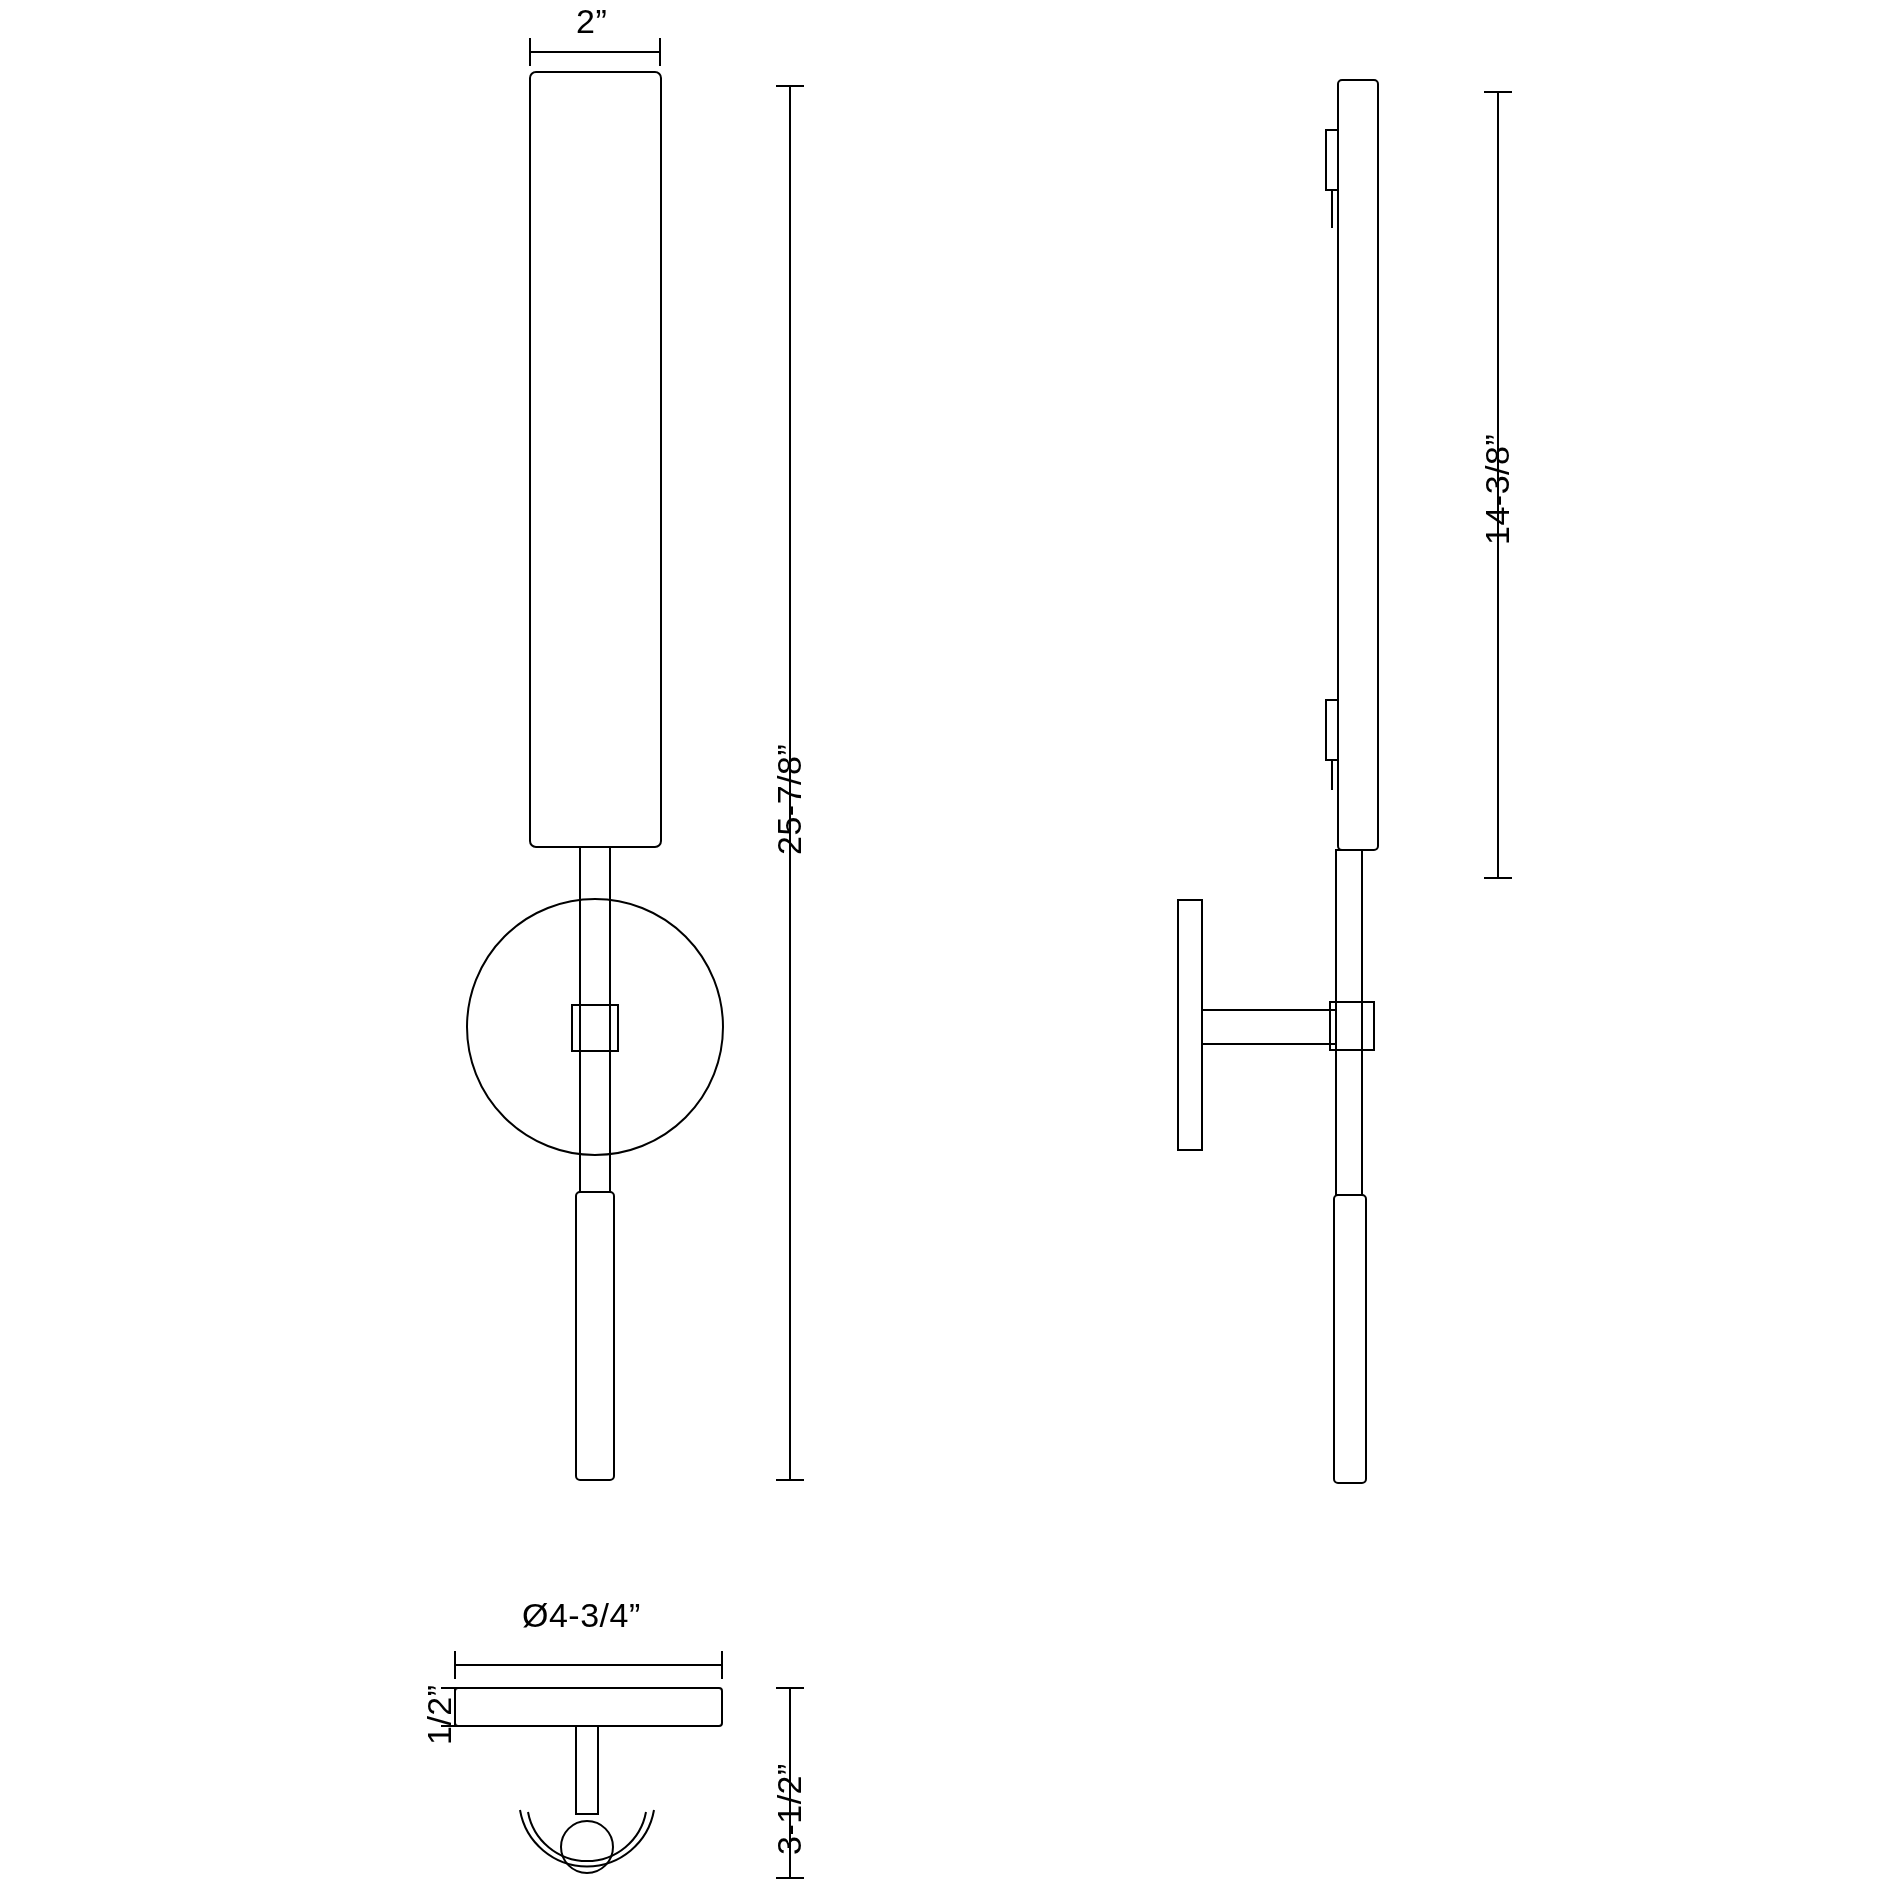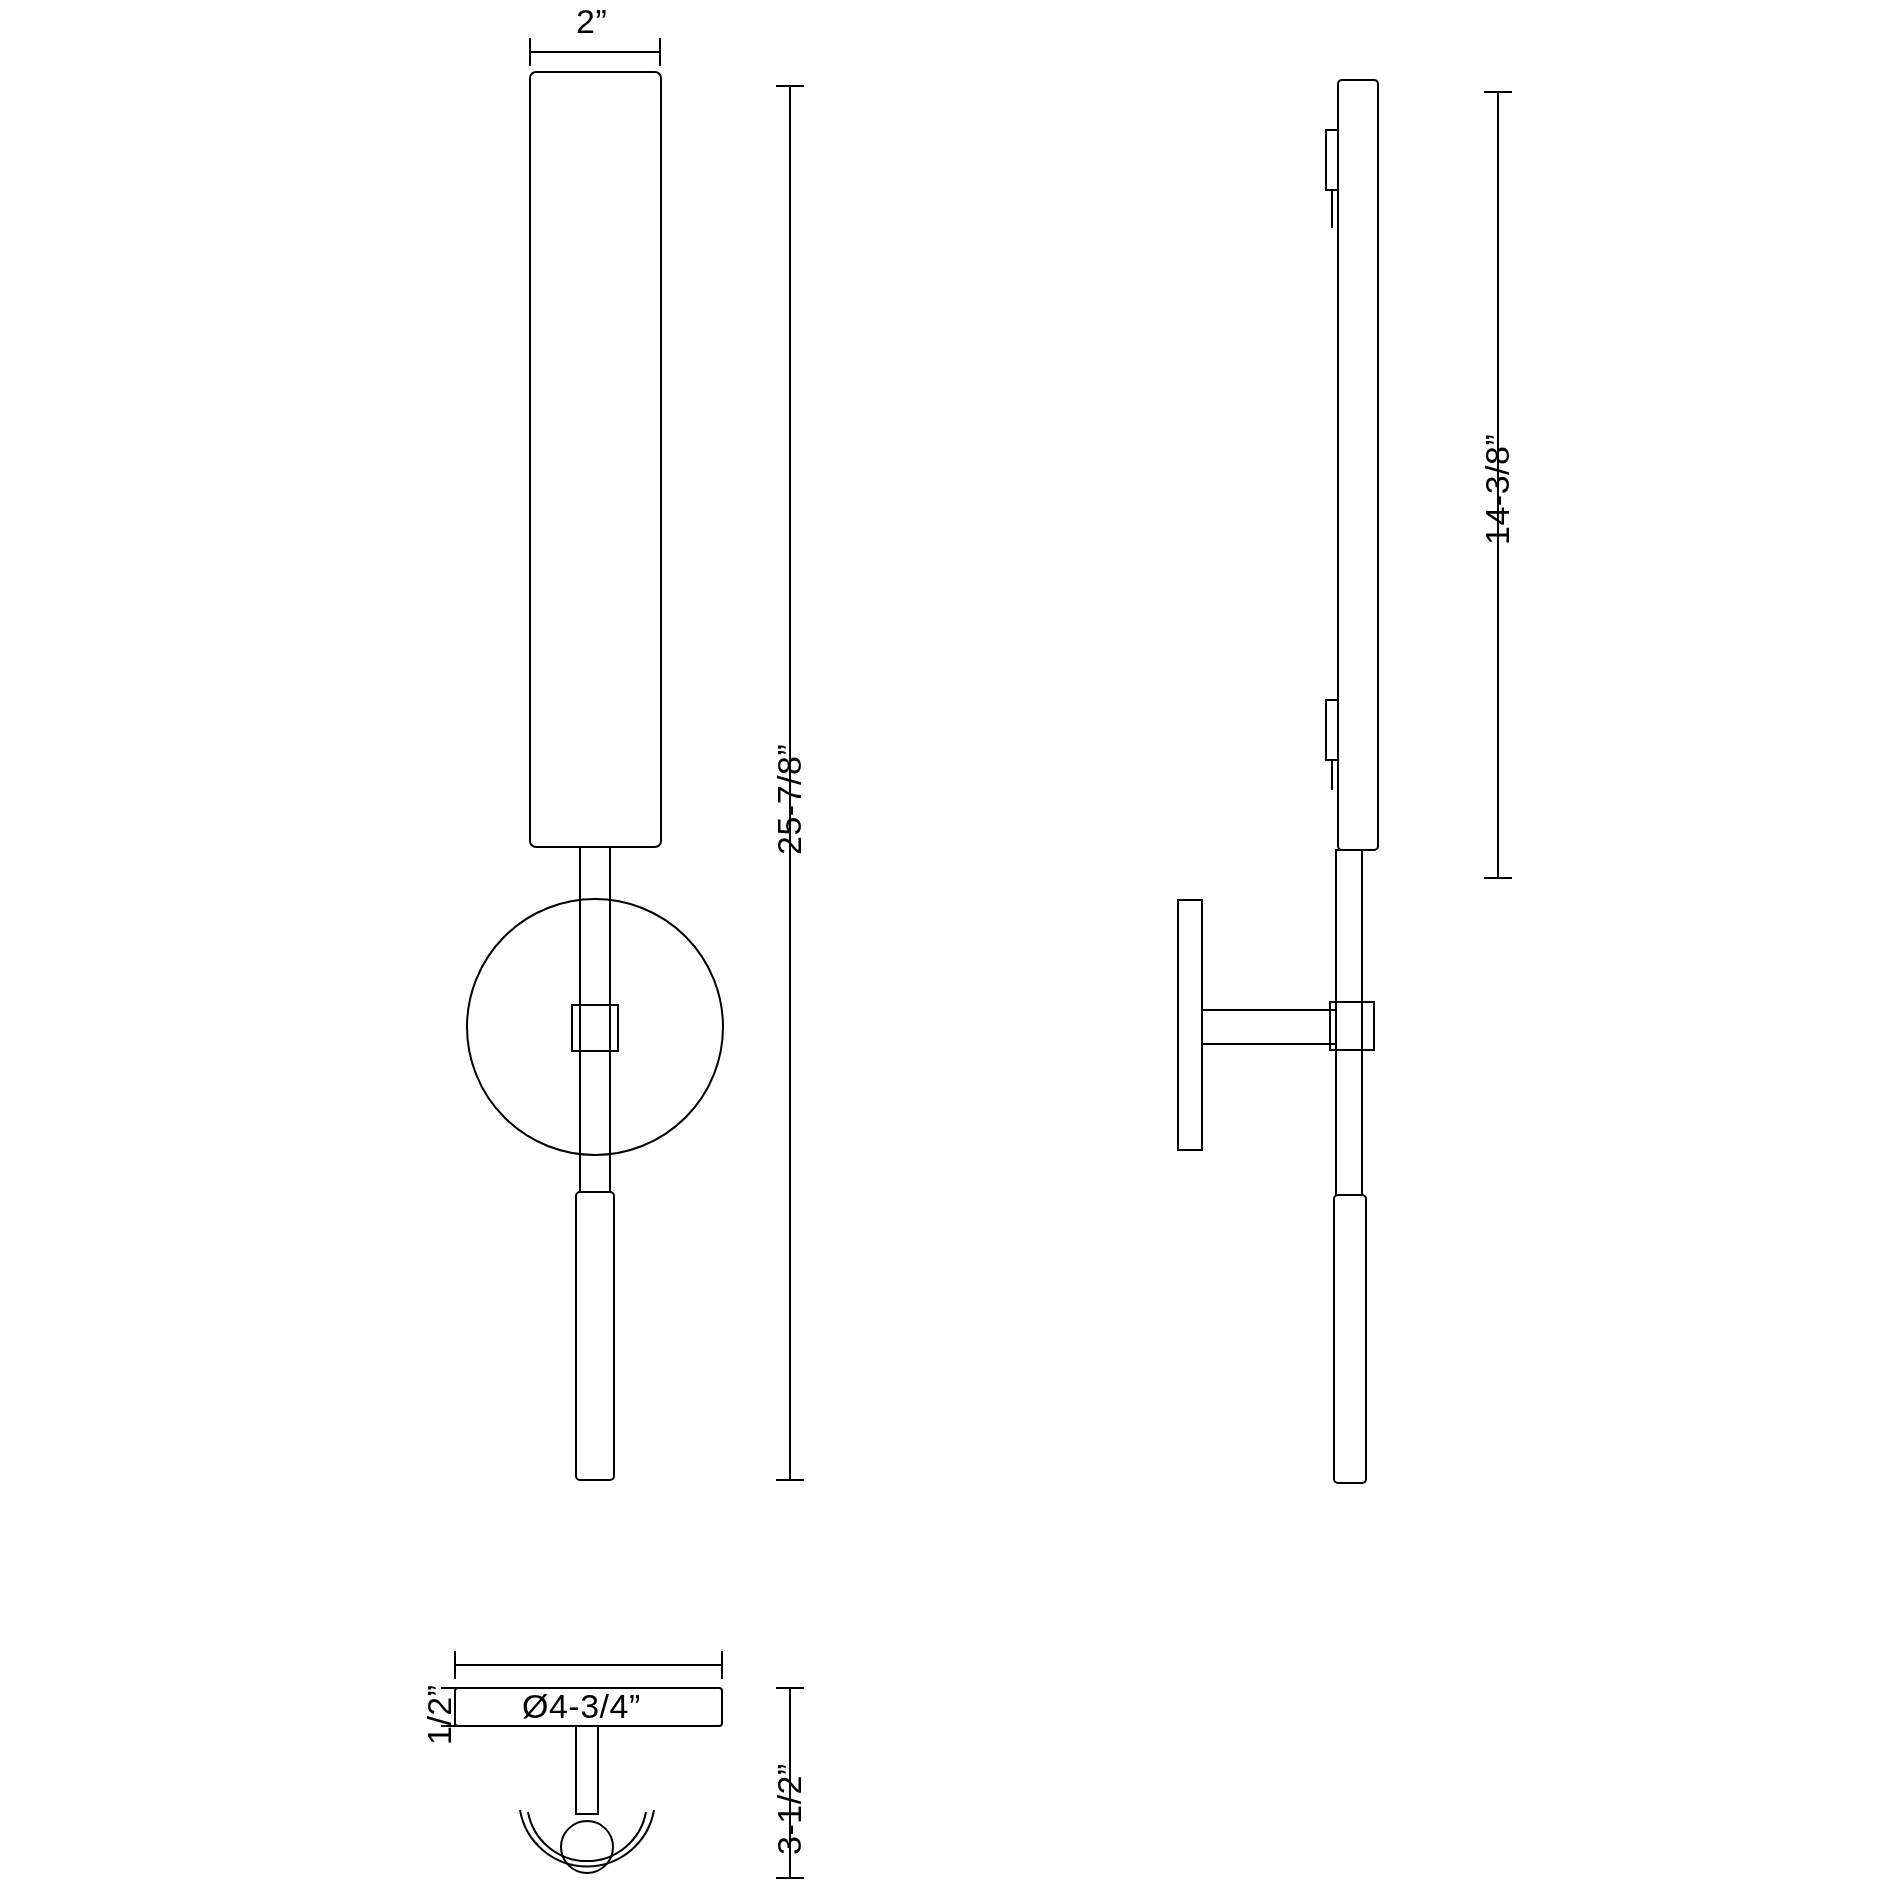--- a/index.html
+++ b/index.html
@@ -123,19 +123,19 @@
     </g>
 
   </svg>
 
   <div class="dim-label" style="left:576px; top:2px;">2”</div>
 
   <div class="dim-label vert" style="left:770px; top:855px;">25-7/8”</div>
 
   <div class="dim-label vert" style="left:1478px; top:545px;">14-3/8”</div>
 
-  <div class="dim-label" style="left:522px; top:1687px;">Ø4-3/4”</div>
+  <div class="dim-label" style="left:522px; top:1596px;">Ø4-3/4”</div>
 
   <div class="dim-label vert" style="left:420px; top:1745px;">1/2”</div>
 
   <div class="dim-label vert" style="left:770px; top:1855px;">3-1/2”</div>
 
 </div>
 
 </body></html>

